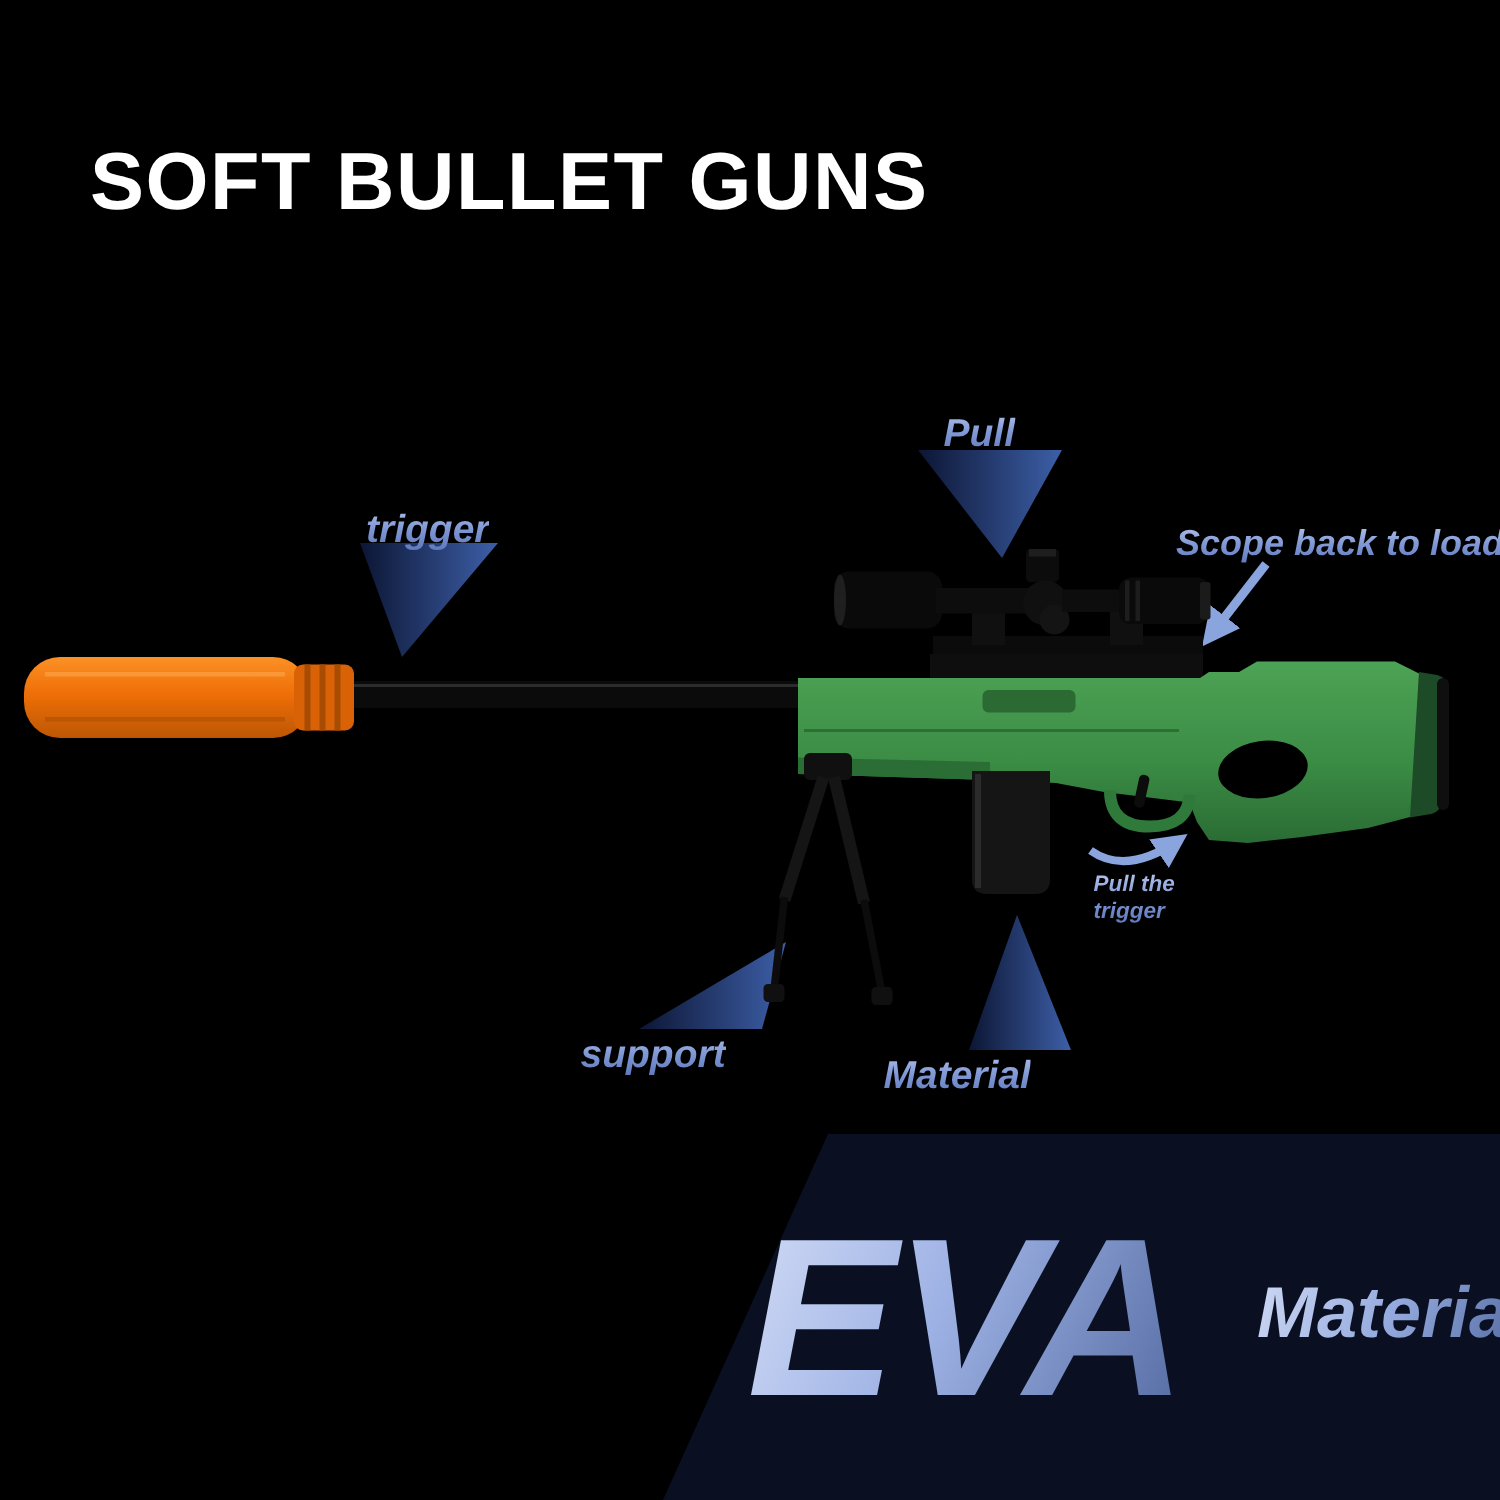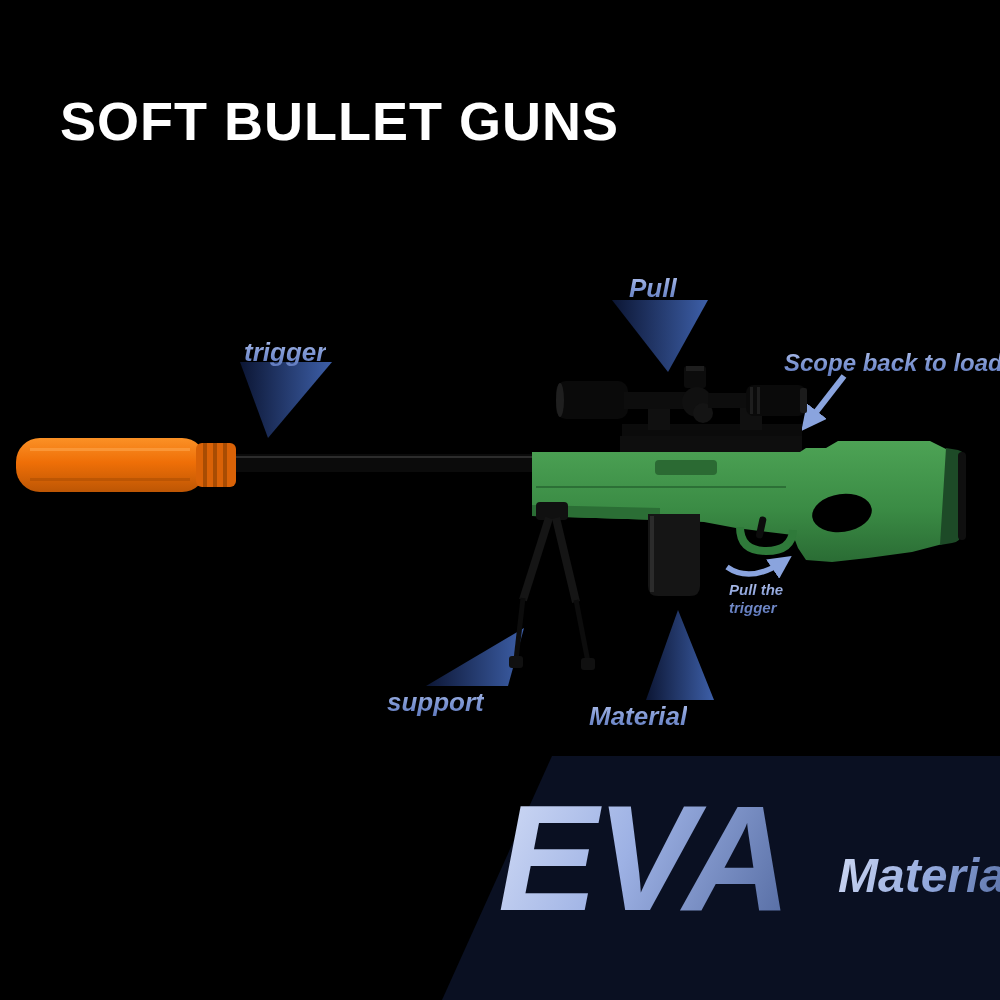--- a/index.html
+++ b/index.html
@@ -13,21 +13,21 @@
            color:#8ba3dd;text-shadow:0 2px 4px rgba(0,0,0,.55);}
   @supports (-webkit-background-clip: text){
     .callout{-webkit-background-clip:text;background-clip:text;color:transparent;text-shadow:none;}
   }
   .c-scope{left:629px;top:273px;font-size:26px;}
   .c-barrel{left:244px;top:337px;font-size:26px;}
   .c-pullback{left:784px;top:349px;font-size:24px;}
   .c-pulltrigger{left:729px;top:581px;font-size:15px;line-height:1.2;white-space:pre-line;}
   .c-support{left:387px;top:687px;font-size:26px;}
   .c-magazines{left:589px;top:701px;font-size:26px;}
-  .eva{position:absolute;left:498px;top:772px;font-size:150px;font-weight:900;font-style:italic;
+  .eva{position:absolute;left:498px;top:792px;font-size:150px;font-weight:900;font-style:italic;
        background:linear-gradient(115deg,#d3ddf6 0%,#9db1e4 45%,#51689f 100%);
        color:#93a9de;letter-spacing:-2px;}
   .material{position:absolute;left:838px;top:848px;font-size:48px;font-weight:900;font-style:italic;
        background:linear-gradient(115deg,#cfd9f4 0%,#94aade 50%,#4f679e 100%);
        color:#8fa5da;}
   @supports (-webkit-background-clip: text){
     .eva,.material{-webkit-background-clip:text;background-clip:text;color:transparent;}
   }
 </style>
 </head>

